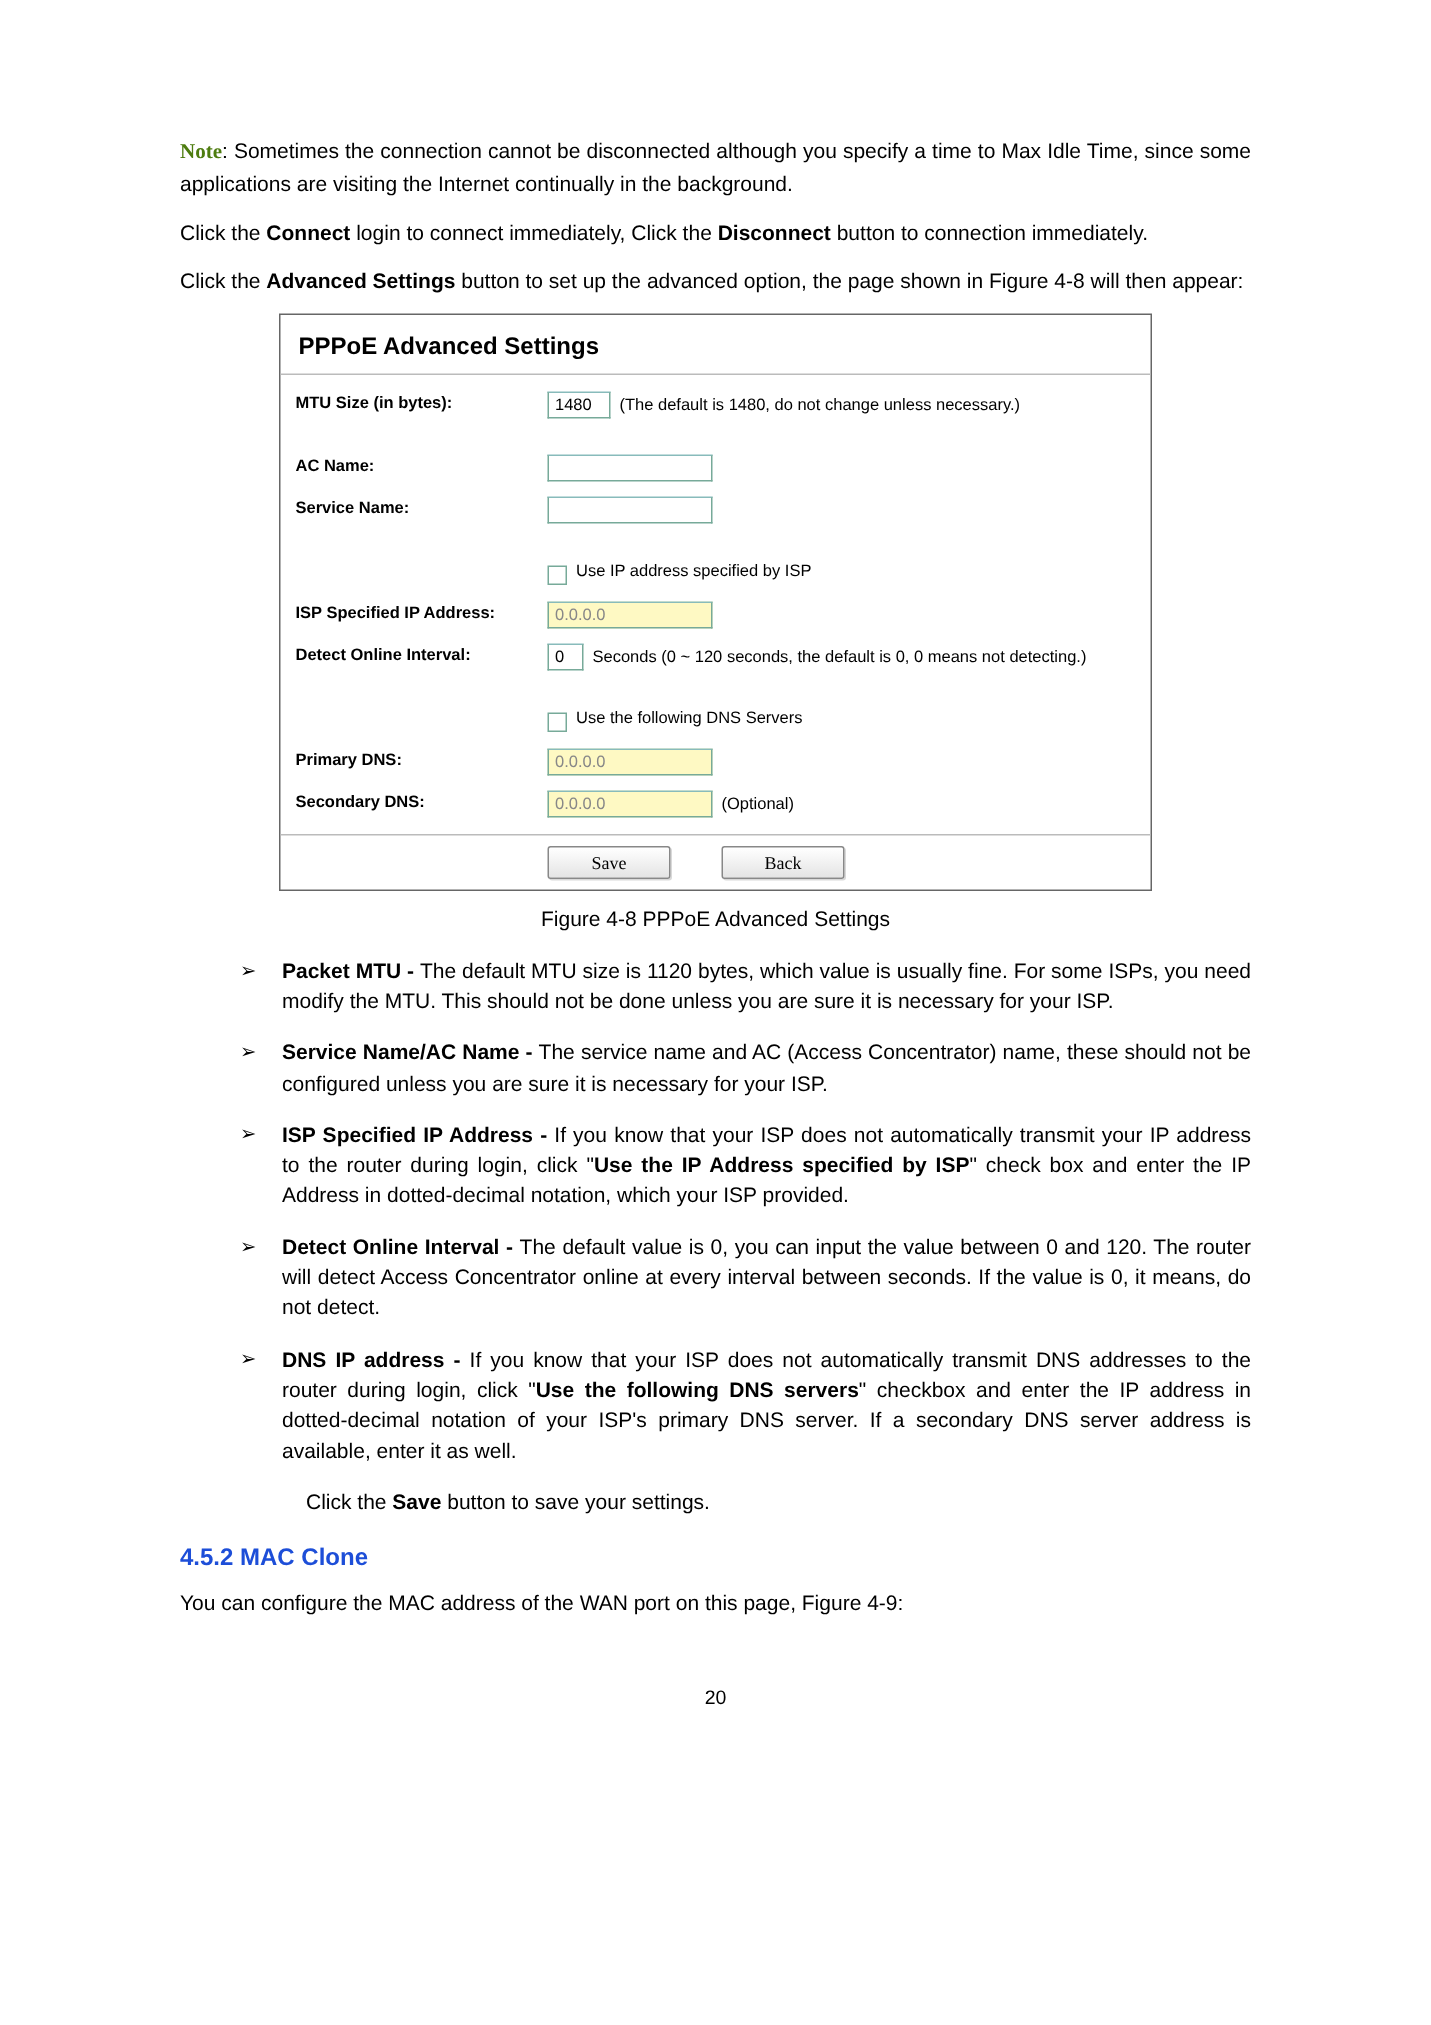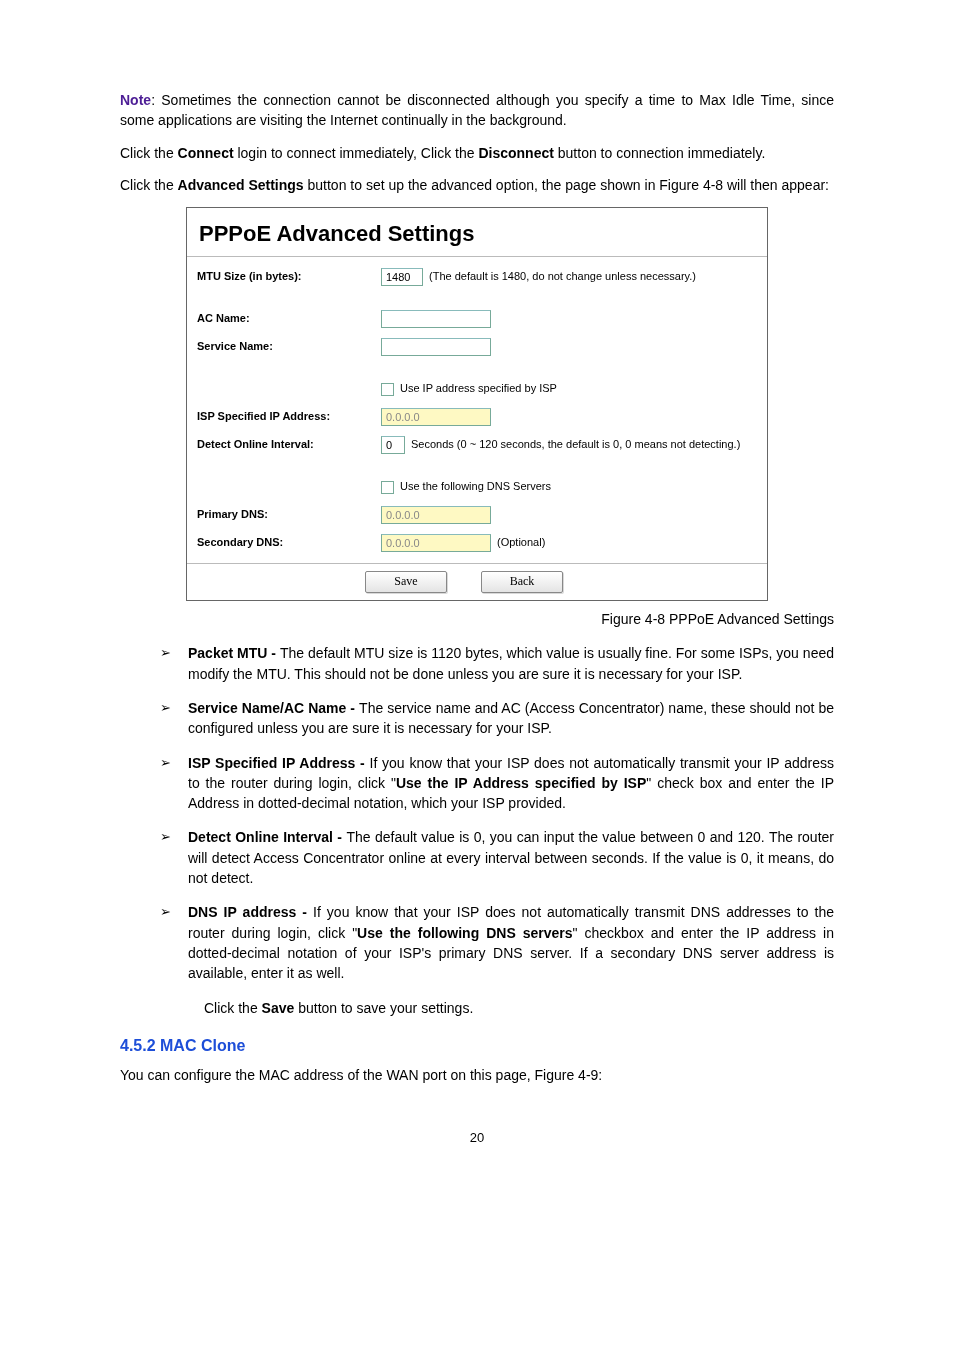--- a/index.html
+++ b/index.html
@@ -13,33 +13,33 @@
   .page {
     box-sizing: border-box;
     width: 954px;
     padding: 90px 120px 40px 120px;
     font-size: 14px;
     line-height: 1.45;
     text-align: justify;
   }
   .page p { margin: 0 0 6px 0; }
   .page .para { margin-bottom: 12px; }
-  .blue { color: #4c1d95; }
+  .blue { color: #4d7c0f; font-family: Liberation Serif, serif; }
   .bold { font-weight: bold; }
 
   
   .figure {
     border: 1px solid #666;
     margin: 10px auto 4px auto;
     width: 580px;
     background: #fff;
     font-size: 11px;
   }
   .figure-title {
-    font-size: 22px;
+    font-size: 16px;
     font-weight: bold;
     padding: 10px 12px 6px 12px;
   }
   .figure-body {
     border-top: 1px solid #bbb;
     padding: 6px 0;
   }
   .frow {
     display: flex;
     align-items: center;
@@ -48,24 +48,23 @@
   }
   .flabel {
     width: 160px;
     font-weight: bold;
     padding-right: 8px;
     font-size: 11px;
   }
   .fcontent {
     flex: 1;
     display: flex;
-    align-items: center;
+    align-items: flex-end;
     gap: 6px;
     font-size: 11px;
-    margin-left: 16px;
   }
   .gap { height: 14px; }
   .txtbox {
     height: 18px;
     border: 1px solid #7a9;
     border-top-color: #8bb;
     background: #fff;
     padding: 0 4px;
     font-family: inherit;
     font-size: 11px;
@@ -95,21 +94,21 @@
     background: linear-gradient(#fff,#e4e4e4);
     border-radius: 2px;
     font-family: "Times New Roman", serif;
     font-size: 12px;
     display:flex;
     align-items:center;
     justify-content:center;
     box-shadow: 1px 1px 0 rgba(0,0,0,0.15);
   }
   .caption {
-    text-align: right;
+    text-align: center;
     margin: 8px 0 14px 0;
     font-size: 14px;
   }
 
   
   .bullets { margin: 0 0 14px 40px; }
   .bitem {
     display:flex;
     gap: 12px;
     margin-bottom: 14px;

